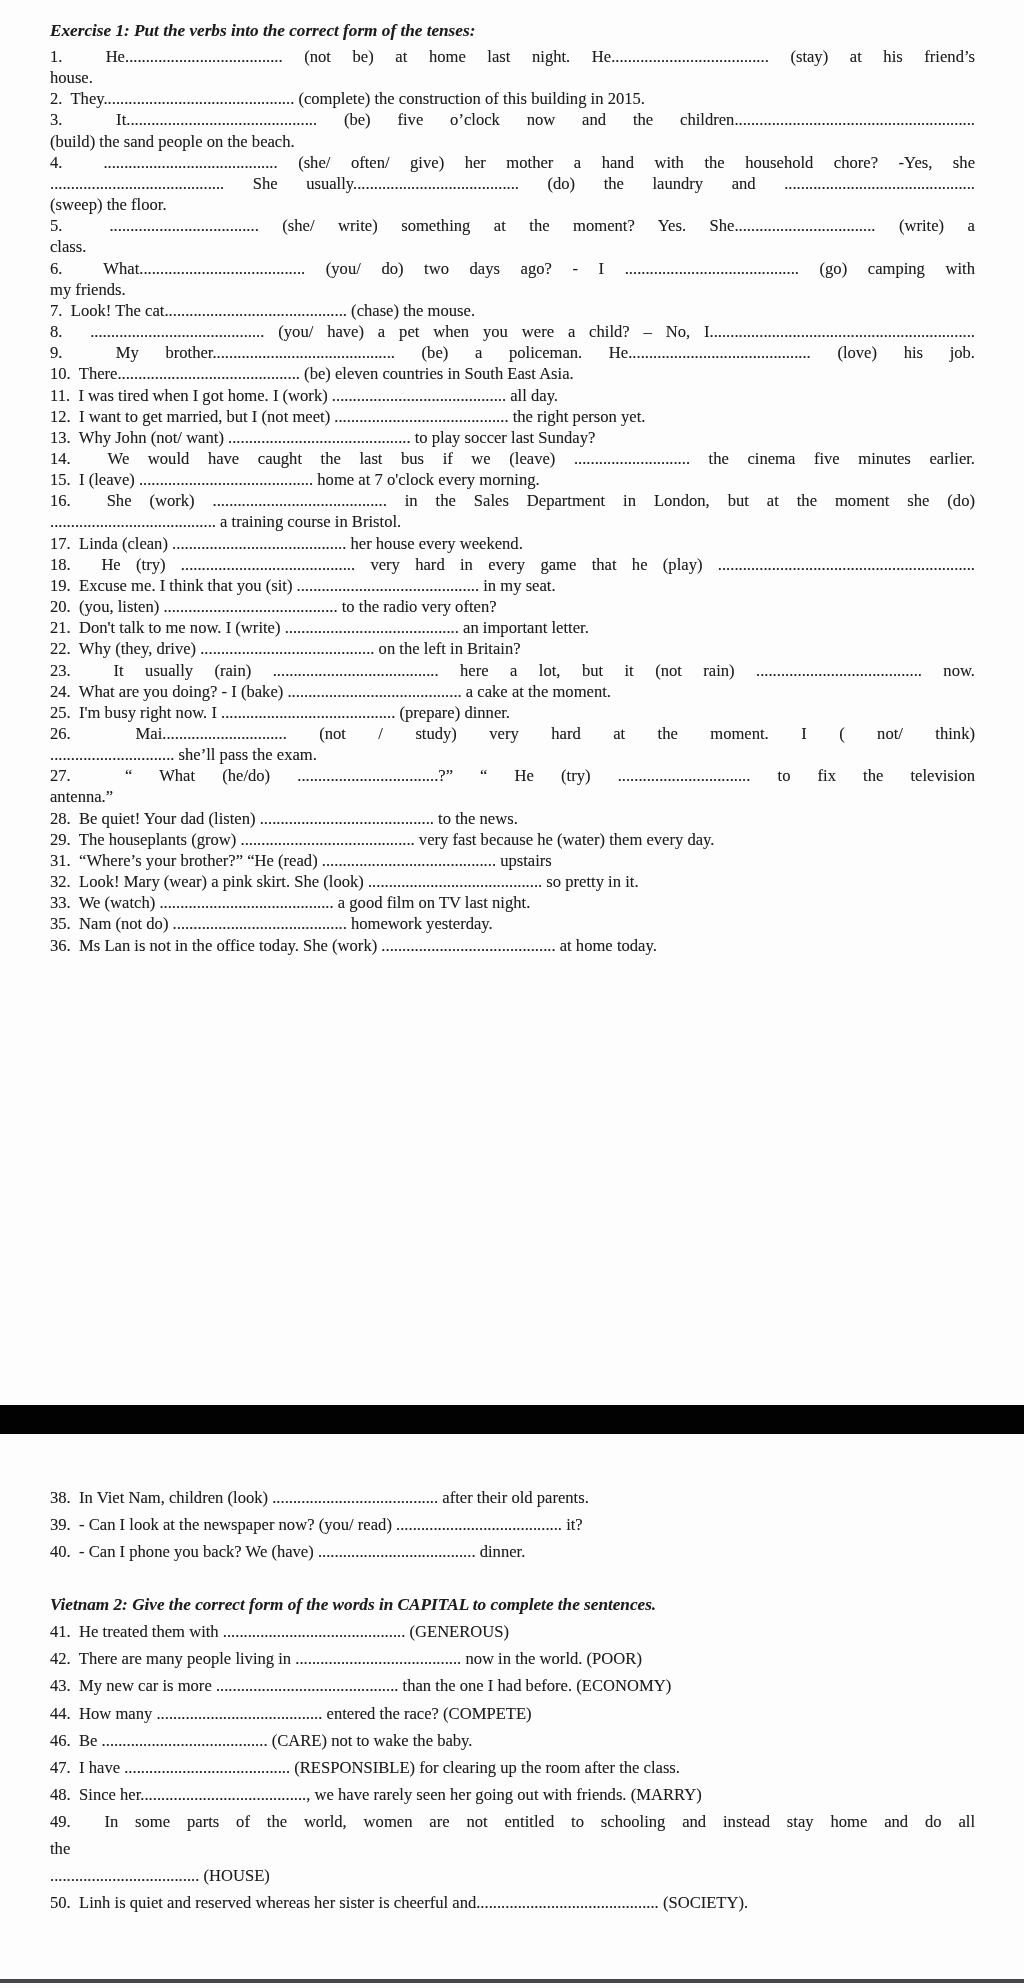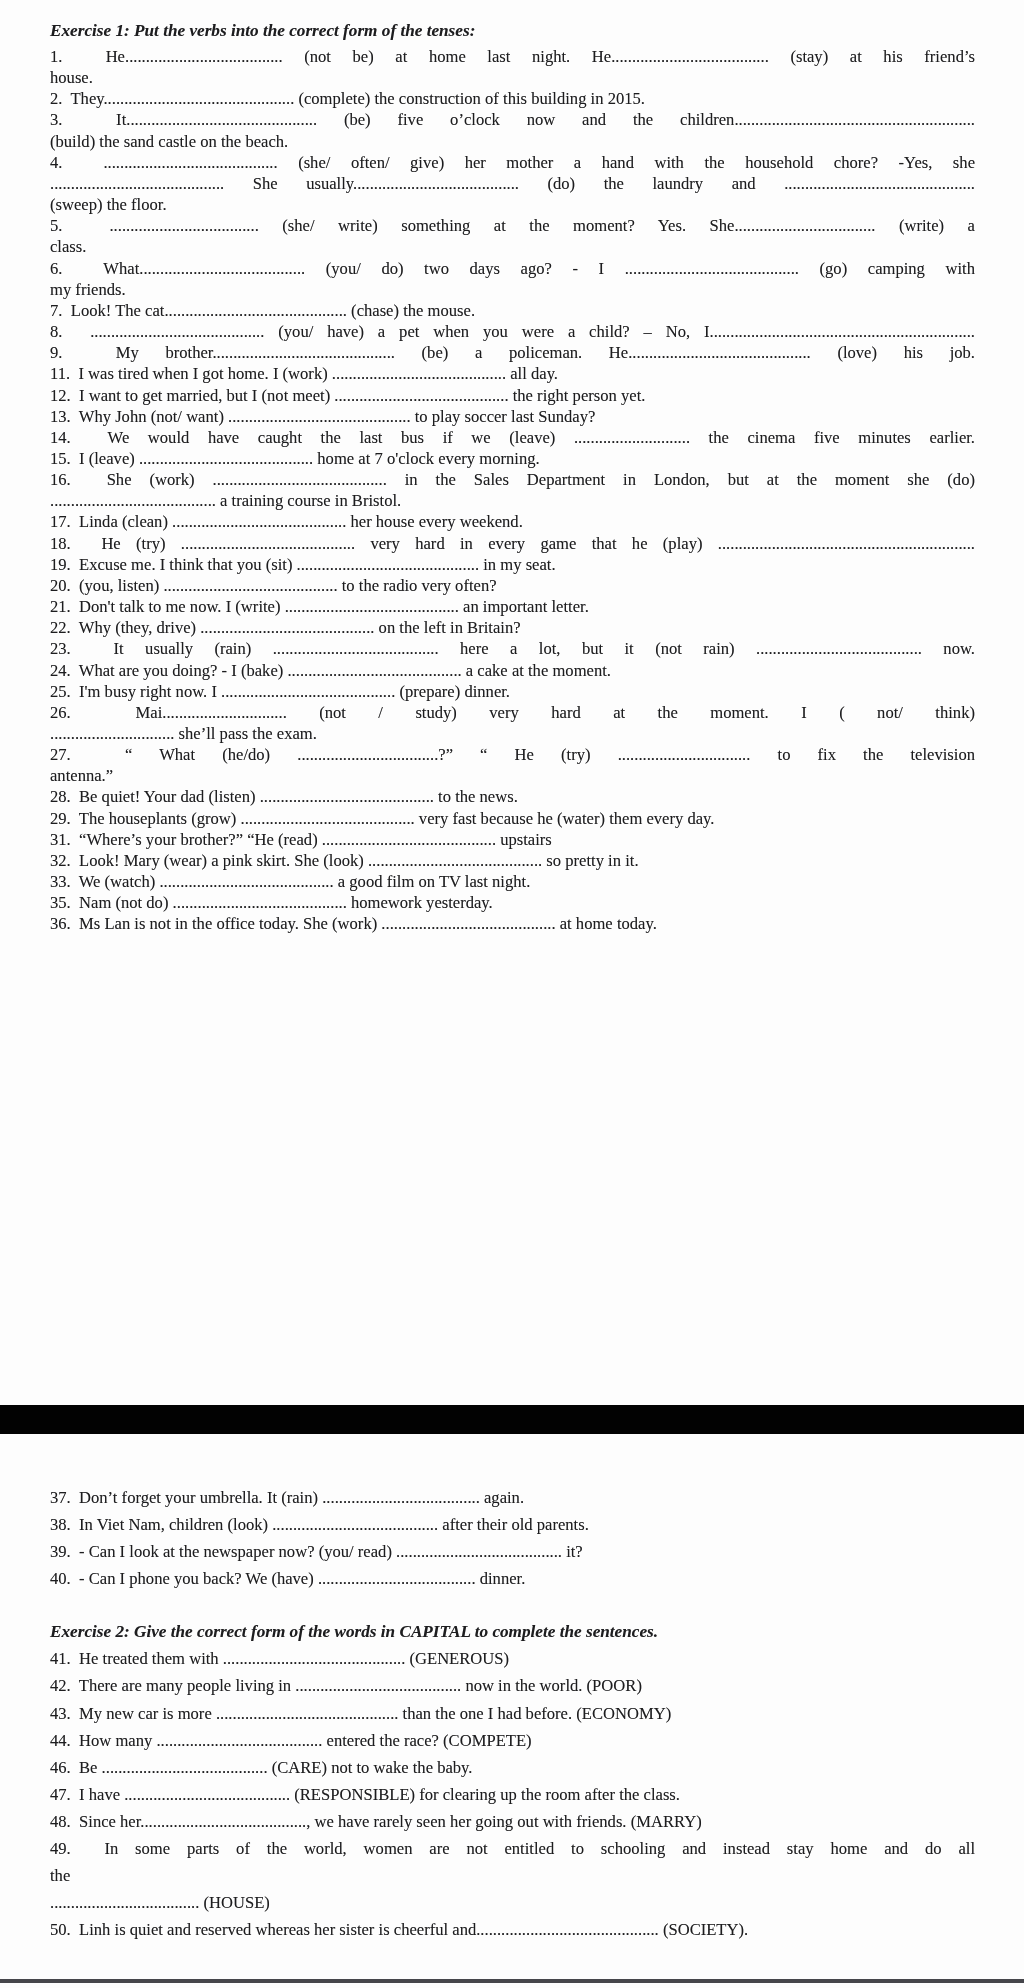--- a/index.html
+++ b/index.html
@@ -34,31 +34,32 @@
 
 <div class="page">
 
   <section class="sec sec1">
     <h1 class="title">Exercise 1: Put the verbs into the correct form of the tenses:</h1>
     <div>
       <p class="line full">1.&nbsp; He...................................... (not be) at home last night. He...................................... (stay) at his friend’s</p>
         <p class="line">house.</p>
         <p class="line">2.&nbsp; They.............................................. (complete) the construction of this building in 2015.</p>
         <p class="line full">3.&nbsp; It.............................................. (be) five o’clock now and the children..........................................................</p>
-        <p class="line">(build) the sand castle on the beach.</p>
+        <p class="line">(build) the sand people on the beach.</p>
         <p class="line full">4.&nbsp; .......................................... (she/ often/ give) her mother a hand with the household chore? -Yes, she</p>
         <p class="line full">.......................................... She usually........................................ (do) the laundry and ..............................................</p>
         <p class="line">(sweep) the floor.</p>
         <p class="line full">5.&nbsp; .................................... (she/ write) something at the moment? Yes. She.................................. (write) a</p>
         <p class="line">class.</p>
         <p class="line full">6.&nbsp; What........................................ (you/ do) two days ago? - I .......................................... (go) camping with</p>
         <p class="line">my friends.</p>
         <p class="line">7.&nbsp; Look! The cat............................................ (chase) the mouse.</p>
         <p class="line full">8.&nbsp; .......................................... (you/ have) a pet when you were a child? – No, I................................................................</p>
         <p class="line full">9.&nbsp; My brother............................................ (be) a policeman. He............................................ (love) his job.</p>
+        <p class="line">10.&nbsp; There............................................ (be) eleven countries in South East Asia.</p>
         <p class="line">11.&nbsp; I was tired when I got home. I (work) .......................................... all day.</p>
         <p class="line">12.&nbsp; I want to get married, but I (not meet) .......................................... the right person yet.</p>
         <p class="line">13.&nbsp; Why John (not/ want) ............................................ to play soccer last Sunday?</p>
         <p class="line full">14.&nbsp; We would have caught the last bus if we (leave) ............................ the cinema five minutes earlier.</p>
         <p class="line">15.&nbsp; I (leave) .......................................... home at 7 o'clock every morning.</p>
         <p class="line full">16.&nbsp; She (work) .......................................... in the Sales Department in London, but at the moment she (do)</p>
         <p class="line">........................................ a training course in Bristol.</p>
         <p class="line">17.&nbsp; Linda (clean) .......................................... her house every weekend.</p>
         <p class="line full">18.&nbsp; He (try) .......................................... very hard in every game that he (play) ..............................................................</p>
         <p class="line">19.&nbsp; Excuse me. I think that you (sit) ............................................ in my seat.</p>
@@ -79,26 +80,25 @@
         <p class="line">33.&nbsp; We (watch) .......................................... a good film on TV last night.</p>
         <p class="line">35.&nbsp; Nam (not do) .......................................... homework yesterday.</p>
         <p class="line">36.&nbsp; Ms Lan is not in the office today. She (work) .......................................... at home today.</p>
     </div>
   </section>
 
   <div class="divider"></div>
 
   <section class="sec sec2">
     <div>
-      <p class="line">37.&nbsp; Don’t forget your umbrella. It (rain) ...................................... again.</p>
         <p class="line">38.&nbsp; In Viet Nam, children (look) ........................................ after their old parents.</p>
         <p class="line">39.&nbsp; - Can I look at the newspaper now? (you/ read) ........................................ it?</p>
         <p class="line">40.&nbsp; - Can I phone you back? We (have) ...................................... dinner.</p>
     </div>
-    <h1 class="title">Exercise 2: Give the correct form of the words in CAPITAL to complete the sentences.</h1>
+    <h1 class="title">Vietnam 2: Give the correct form of the words in CAPITAL to complete the sentences.</h1>
     <div>
       <p class="line">41.&nbsp; He treated them with ............................................ (GENEROUS)</p>
         <p class="line">42.&nbsp; There are many people living in ........................................ now in the world. (POOR)</p>
         <p class="line">43.&nbsp; My new car is more ............................................ than the one I had before. (ECONOMY)</p>
         <p class="line">44.&nbsp; How many ........................................ entered the race? (COMPETE)</p>
         <p class="line">46.&nbsp; Be ........................................ (CARE) not to wake the baby.</p>
         <p class="line">47.&nbsp; I have ........................................ (RESPONSIBLE) for clearing up the room after the class.</p>
         <p class="line">48.&nbsp; Since her........................................, we have rarely seen her going out with friends. (MARRY)</p>
         <p class="line full">49.&nbsp; In some parts of the world, women are not entitled to schooling and instead stay home and do all</p>
         <p class="line">the</p>

